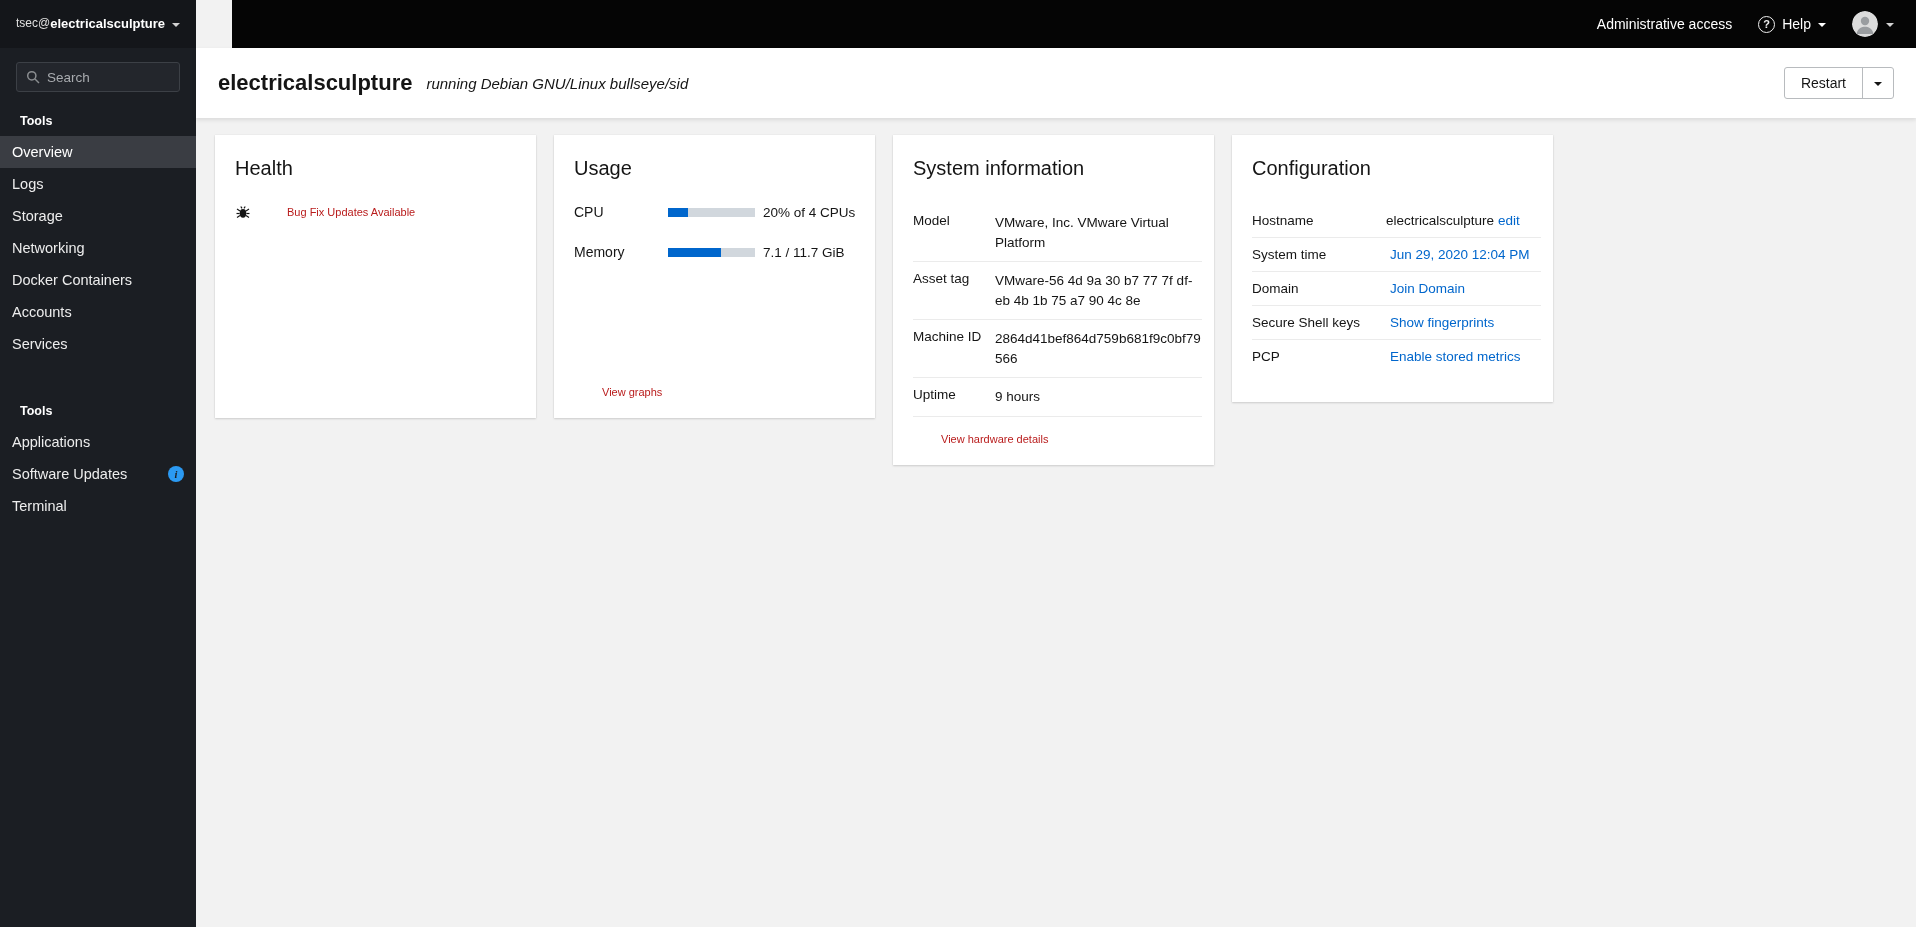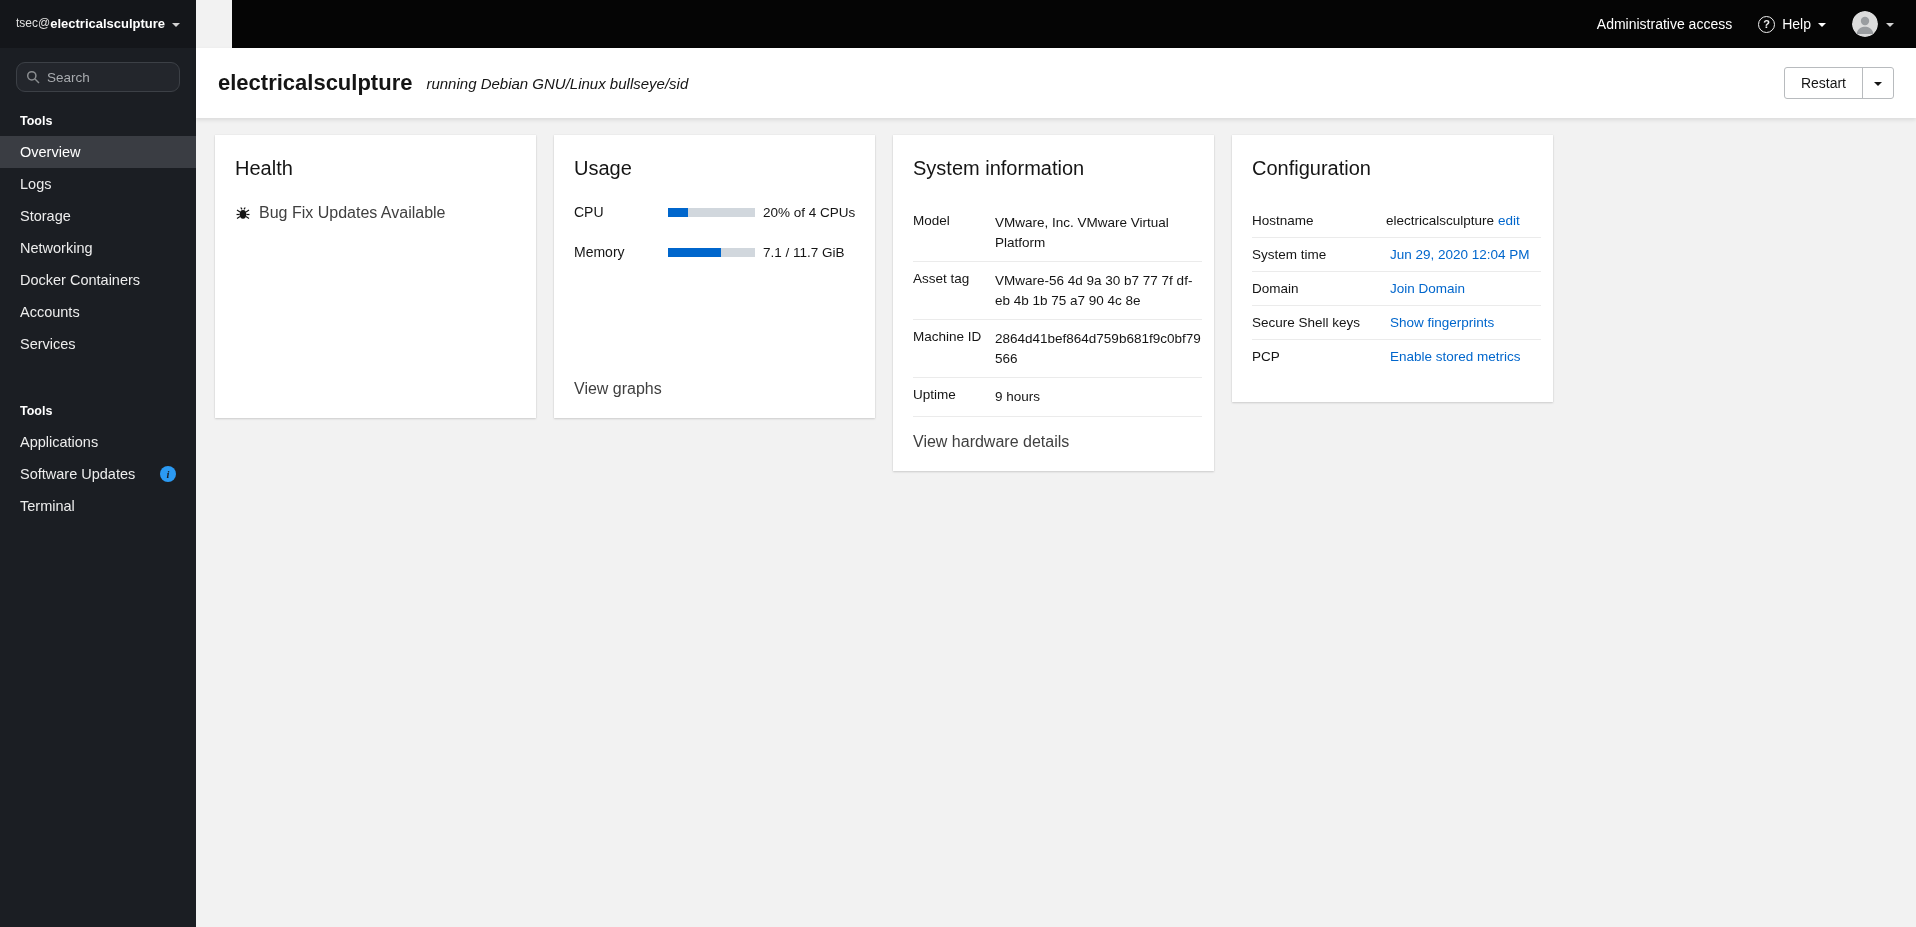--- a/index.html
+++ b/index.html
@@ -48,36 +48,36 @@
   .host-name { font-size: 13px; font-weight: bold; color: #fff; }
   .host-switcher .caret { color: #d2d2d2; }
 
   
   .sidebar {
     position: absolute; left: 0; top: 48px; width: 196px; bottom: 0;
     background: #1b1e23; color: #f0f0f0;
   }
   .search-wrap {
     margin: 14px 16px 6px 16px; height: 30px;
-    background: #23262c; border: 1px solid #3c4046; border-radius: 9px;
+    background: #23262c; border: 1px solid #3c4046; border-radius: 3px;
     display: flex; align-items: center; gap: 7px; padding: 0 9px;
   }
   .search-wrap input {
     background: transparent; border: none; outline: none;
     color: #fff; font-size: 13.5px; width: 120px;
     font-family: "Liberation Sans", sans-serif;
   }
   .search-wrap input::placeholder { color: #a8abaf; }
   .nav-section-title {
     font-size: 12.5px; font-weight: bold; color: #fff;
     padding: 16px 20px 8px 20px;
   }
   .nav-section-title.tools { margin-top: 28px; }
   .nav-item {
-    padding: 8px 20px; font-size: 14.5px; color: #ededed; cursor: pointer;
+    padding: 8px 12px; font-size: 14.5px; color: #ededed; cursor: pointer;
     display: flex; align-items: center;
   }
   .nav-item.active { background: #3a3d43; color: #fff; }
   .info-badge {
     margin-left: auto; width: 16px; height: 16px; border-radius: 50%;
     background: #2b9af3; color: #1b1e23; font-size: 10.5px; font-weight: bold;
     display: inline-flex; align-items: center; justify-content: center;
     font-family: "Liberation Serif", serif; font-style: italic;
   }
 
@@ -107,21 +107,21 @@
   }
   .cards { display: flex; gap: 18px; align-items: flex-start; }
   .card {
     background: #fff; width: 321px; padding: 22px 12px 20px 20px;
     box-shadow: 0 1px 2px rgba(3,3,3,0.15), 0 0 1px rgba(3,3,3,0.1);
     display: flex; flex-direction: column;
   }
   .card.tall { min-height: 283px; }
   .card.config { min-height: 267px; }
   .card-title { font-size: 20px; font-weight: 400; margin-bottom: 24px; }
-  .link { color: #404040; font-size: 16px; }
+  .link { color: #b91c1c; font-size: 11px; margin-left: 28px; }
   .card-footer-link { margin-top: auto; }
 
   
   .health-row { display: flex; align-items: center; gap: 8px; }
   .bug-icon { display: inline-flex; }
 
   
   .usage-row {
     display: grid; grid-template-columns: 86px 1fr 100px;
     column-gap: 8px; align-items: center; margin-bottom: 24px;

